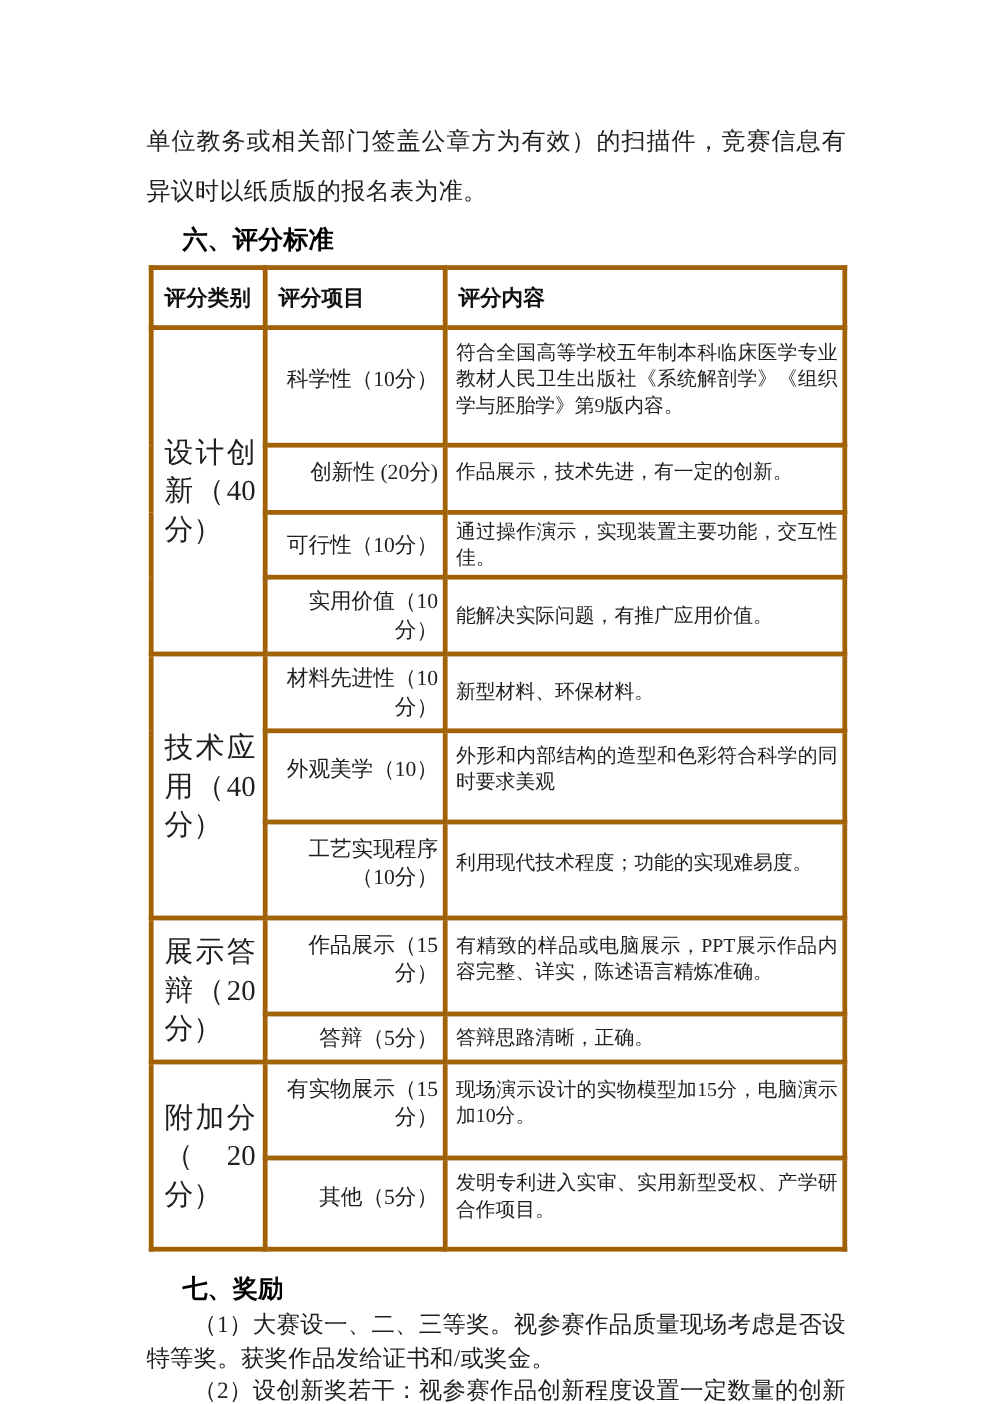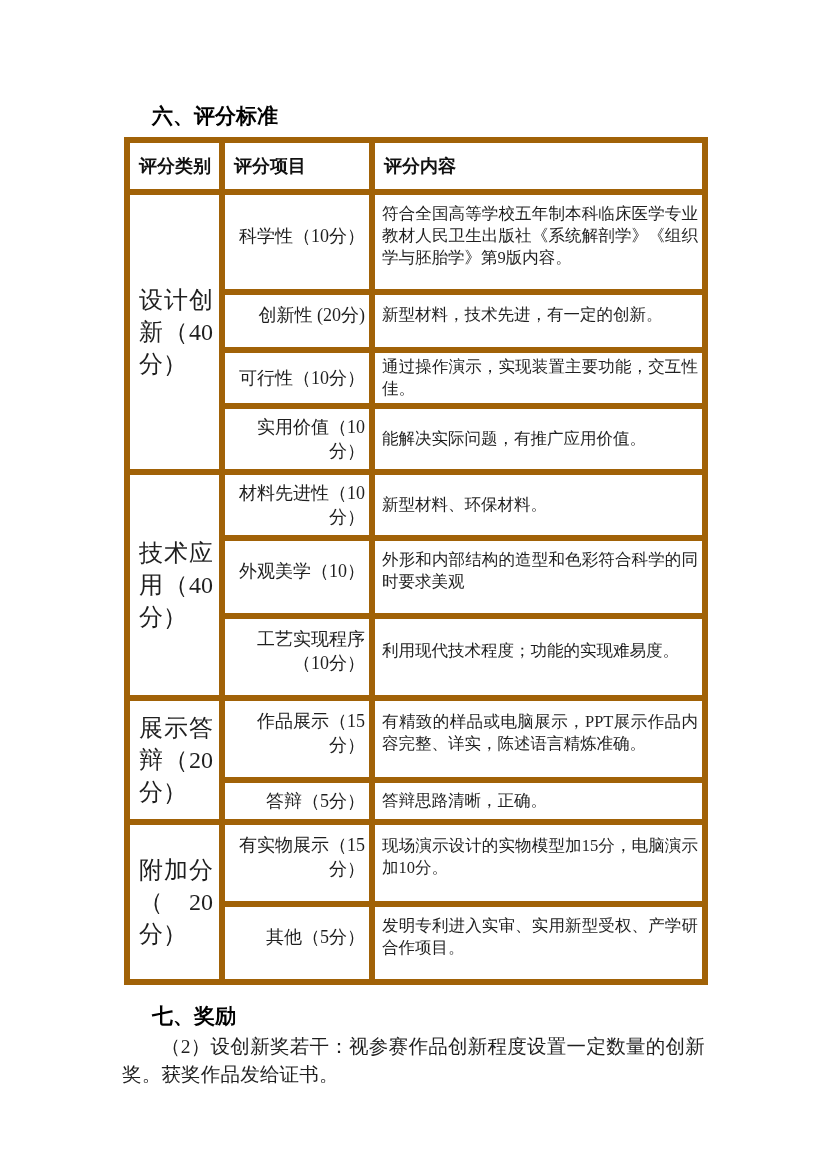--- a/index.html
+++ b/index.html
@@ -36,21 +36,21 @@
   table.score {
     border-collapse: collapse;
     table-layout: fixed;
     width: 578px;
     margin-left: 2px;
   }
   table.score col.c1 { width: 95px; }
   table.score col.c2 { width: 150px; }
   table.score col.c3 { width: 333px; }
   table.score th, table.score td {
-    border: 6px solid #a16207;
+    border: 4px solid #a16207;
     vertical-align: middle;
     word-break: break-all;
   }
   table.score th {
     font-size: 18px;
     font-weight: bold;
     text-align: left;
     padding: 11px 4px 11px 9px;
     color: #111;
   }
@@ -85,20 +85,21 @@
     text-indent: 2em;
     margin: 0;
     letter-spacing: 0.2px;
   }
 </style>
 </head>
 <body>
 
 <div class="doc">
 
+  <p class="para">单位教务或相关部门签盖公章方为有效）的扫描件，竞赛信息有异议时以纸质版的报名表为准。</p>
 
   <div class="sec-heading">六、评分标准</div>
 
   <table class="score">
     <colgroup>
         <col class="c1">
         <col class="c2">
         <col class="c3">
       </colgroup>
     <tbody>
@@ -108,21 +109,21 @@
         <th>评分内容</th>
       </tr>
 
       <tr class="tall">
         <td class="cat" rowspan="4">设计创新（40分）</td>
         <td class="item">科学性（10分）</td>
         <td class="content">符合全国高等学校五年制本科临床医学专业教材人民卫生出版社《系统解剖学》《组织学与胚胎学》第9版内容。</td>
       </tr>
       <tr class="tall">
         <td class="item">创新性 (20分)</td>
-        <td class="content">新型材料，技术先进，有一定的创新。</td>
+        <td class="content">作品展示，技术先进，有一定的创新。</td>
       </tr>
       <tr>
         <td class="item">可行性（10分）</td>
         <td class="content">通过操作演示，实现装置主要功能，交互性佳。</td>
       </tr>
       <tr>
         <td class="item">实用价值（10分）</td>
         <td class="content">能解决实际问题，有推广应用价值。</td>
       </tr>
 
@@ -157,17 +158,18 @@
       </tr>
       <tr class="tall">
         <td class="item">其他（5分）</td>
         <td class="content">发明专利进入实审、实用新型受权、产学研合作项目。</td>
       </tr>
     </tbody>
   </table>
 
   <div class="sec7">
     <div class="sec-heading">七、奖励</div>
+    <p class="award">（1）大赛设一、二、三等奖。视参赛作品质量现场考虑是否设特等奖。获奖作品发给证书和/或奖金。</p>
     <p class="award">（2）设创新奖若干：视参赛作品创新程度设置一定数量的创新奖。获奖作品发给证书。</p>
 
   </div>
 
 </div>
 
 </body></html>

